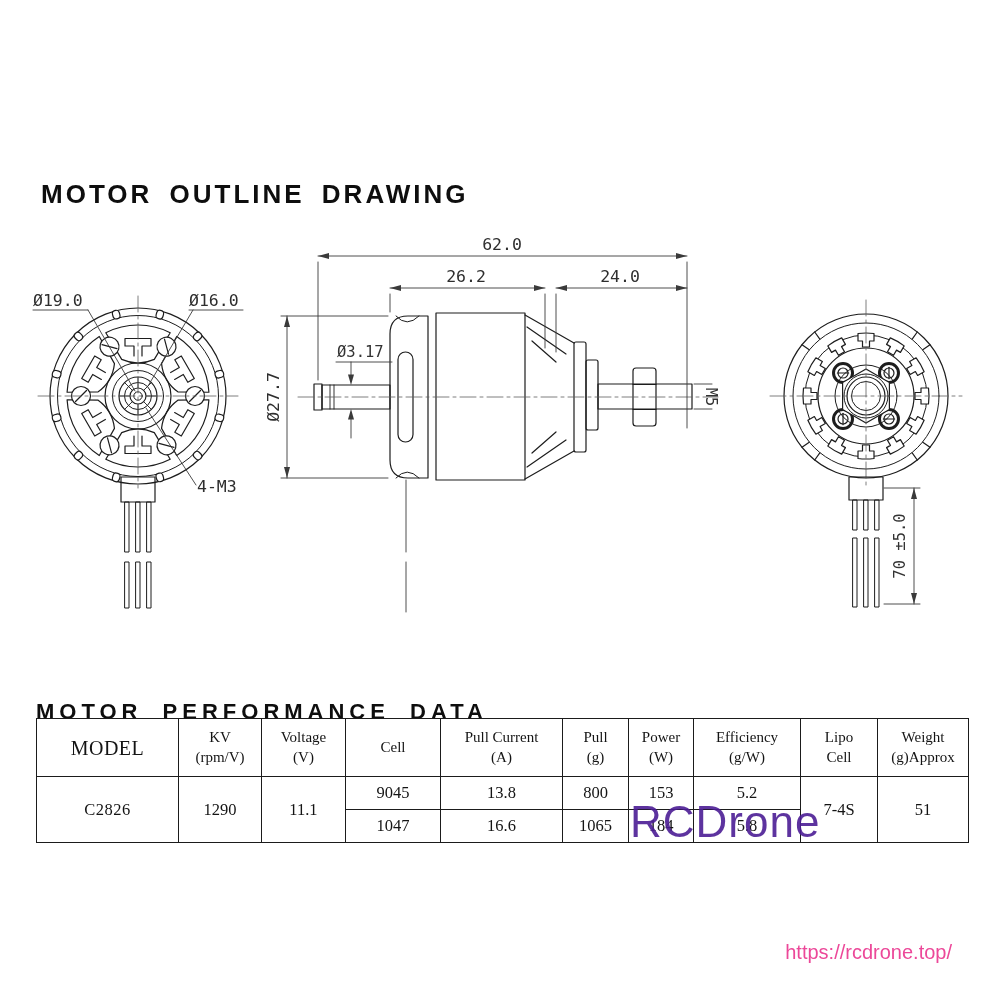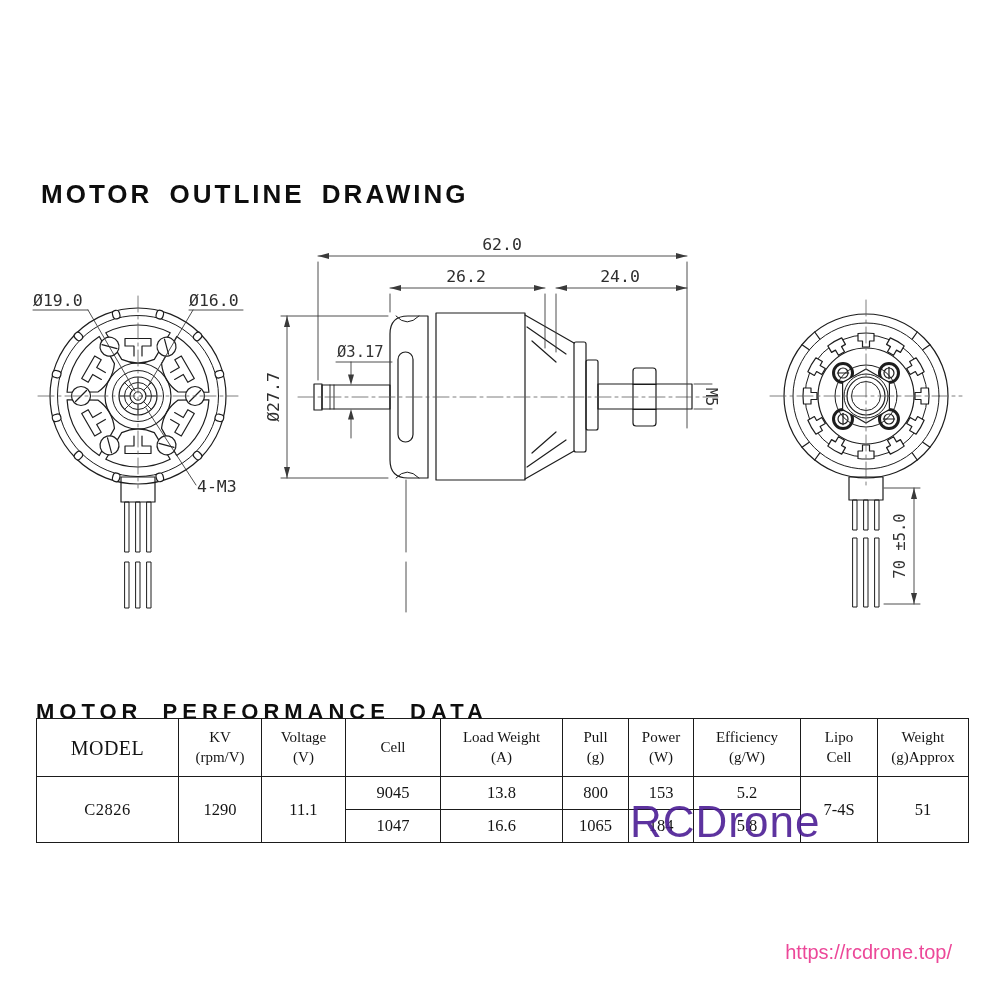--- a/index.html
+++ b/index.html
@@ -300,21 +300,21 @@
           <div class="l2">(rpm/V)</div>
         </th>
     <th>
           <div class="l1">Voltage</div>
           <div class="l2">(V)</div>
         </th>
     <th>
           <div class="l1">Cell</div>
         </th>
     <th>
-          <div class="l1">Load Weight</div>
+          <div class="l1">Pull Current</div>
           <div class="l2">(A)</div>
         </th>
     <th>
           <div class="l1">Pull</div>
           <div class="l2">(g)</div>
         </th>
     <th>
           <div class="l1">Power</div>
           <div class="l2">(W)</div>
         </th>

